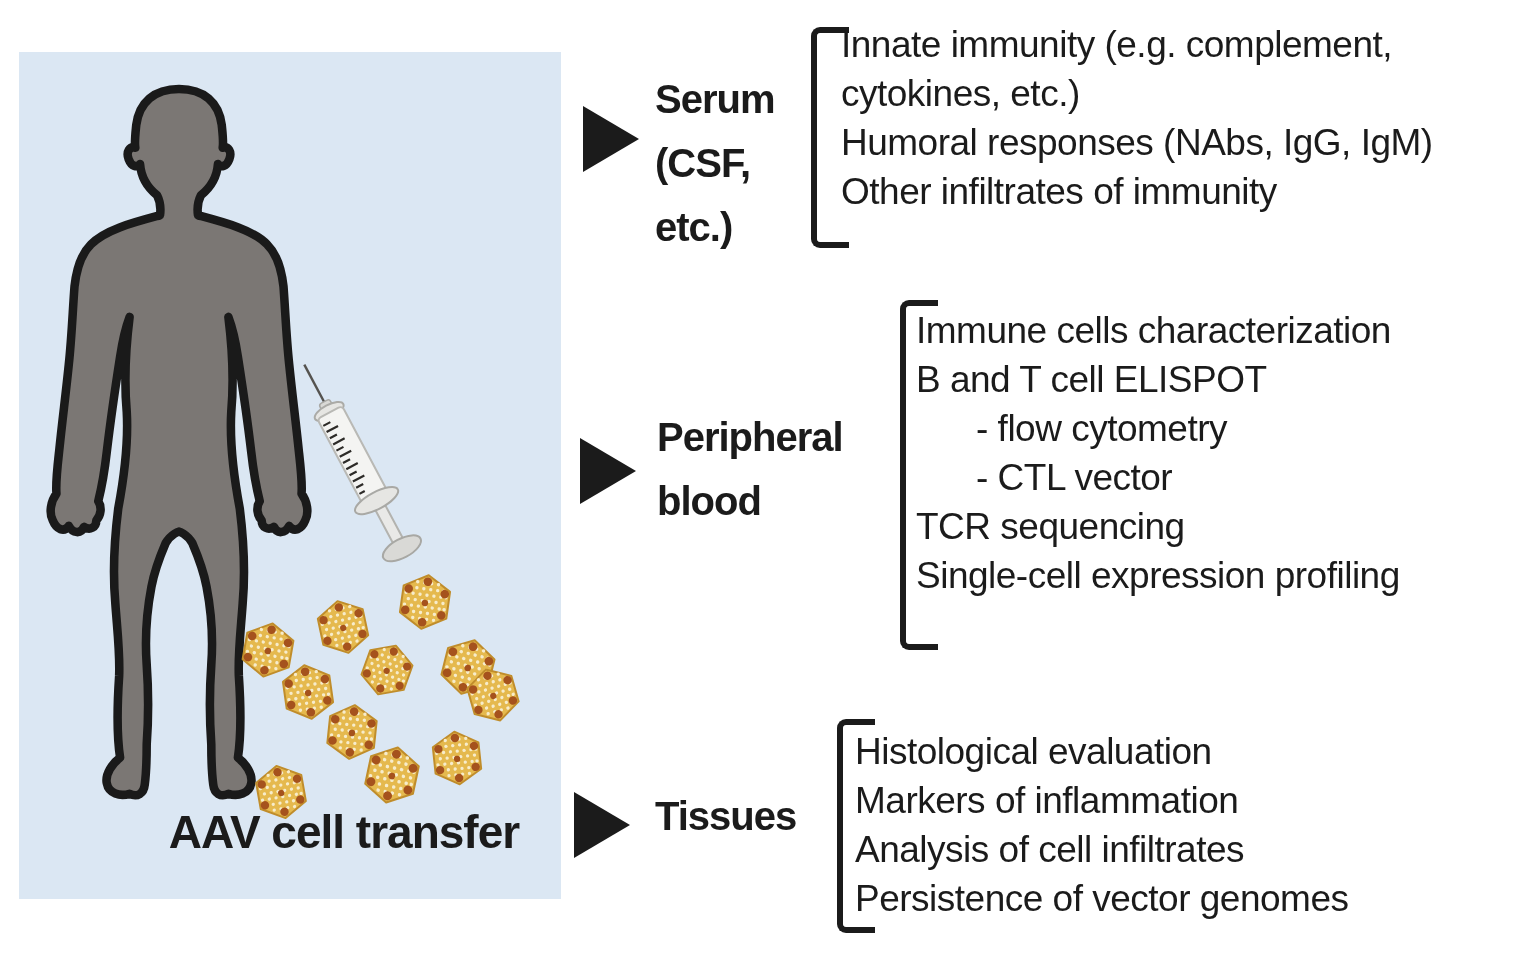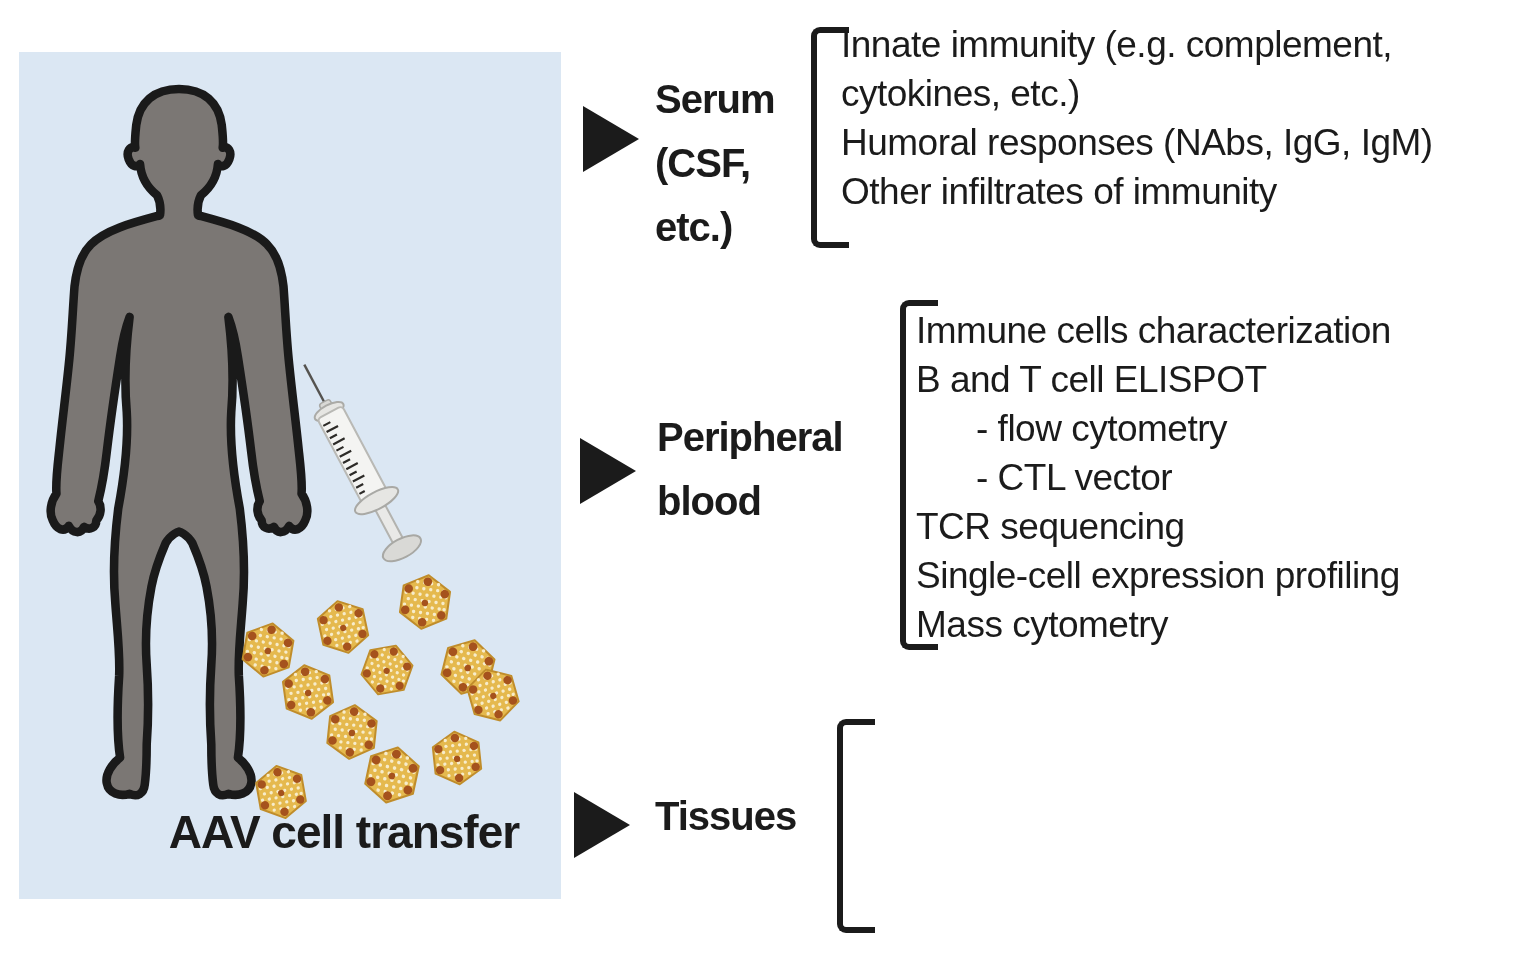--- a/index.html
+++ b/index.html
@@ -192,20 +192,25 @@
   <div class="sec-label label-2">Peripheral
 blood</div>
   <div class="bracket bracket-2"></div>
   <div class="sec-list list-2">
     <div class="row">Immune cells characterization</div>
     <div class="row">B and T cell ELISPOT</div>
     <div class="row indent">- flow cytometry</div>
     <div class="row indent">- CTL vector</div>
     <div class="row">TCR sequencing</div>
     <div class="row">Single-cell expression profiling</div>
-    <div class="row">Mass cytometry</div>
   </div>
 
   <div class="arrow arrow-3"></div>
   <div class="sec-label label-3">Tissues</div>
   <div class="bracket bracket-3"></div>
+  <div class="sec-list list-3">
+    <div class="row">Histological evaluation</div>
+    <div class="row">Markers of inflammation</div>
+    <div class="row">Analysis of cell infiltrates</div>
+    <div class="row">Persistence of vector genomes</div>
+  </div>
 
 </div>
 
 </body></html>

